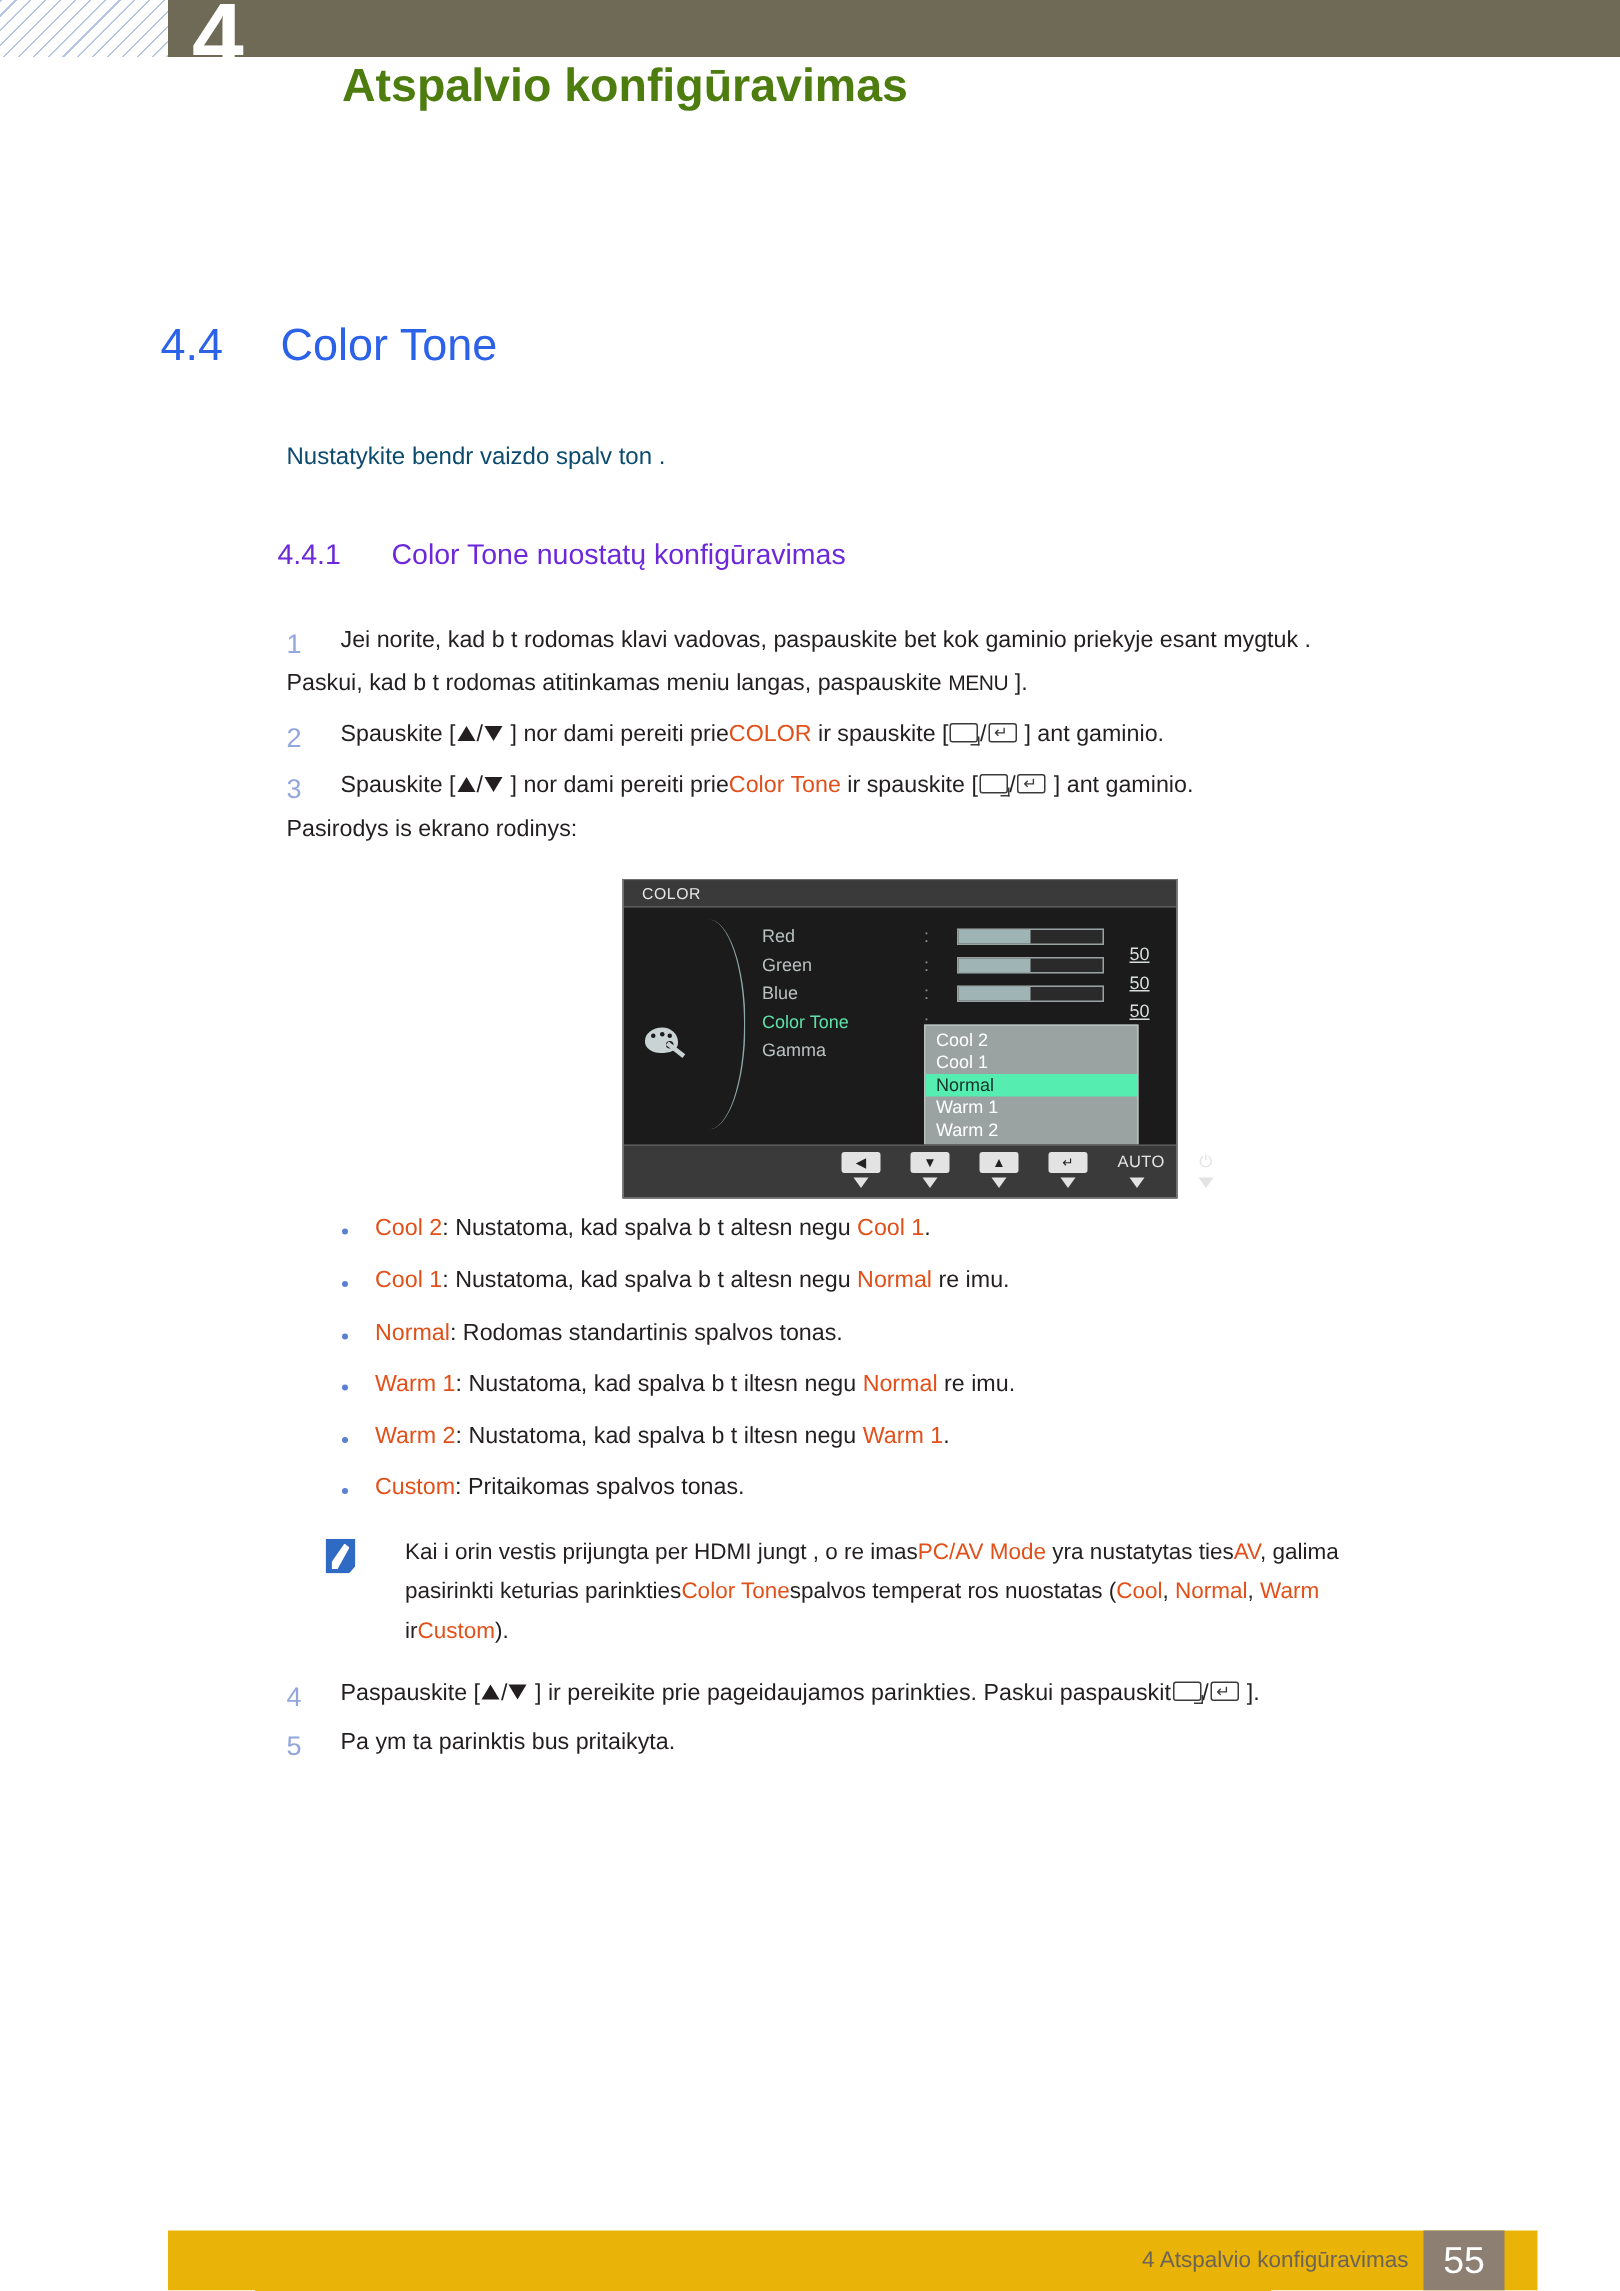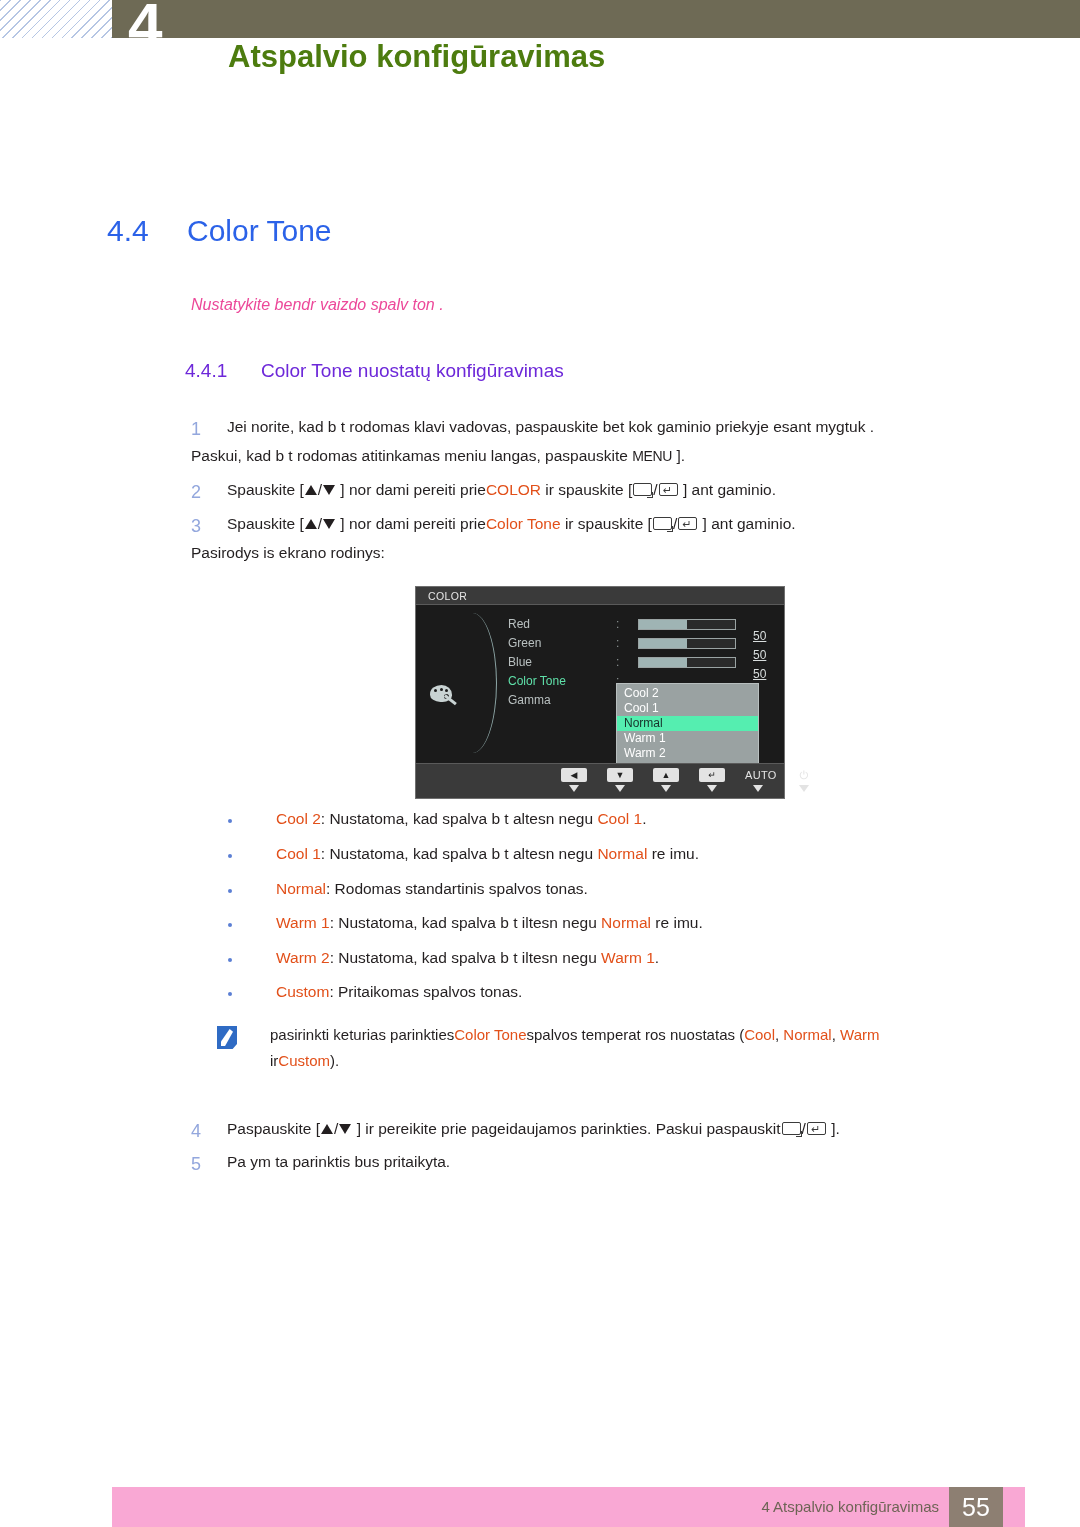--- a/index.html
+++ b/index.html
@@ -61,23 +61,22 @@
     font-size: 30px;
     color: #2b62e8;
     white-space: nowrap;
   }
   .h2 .num { display: inline-block; width: 80px; }
 
   .lead {
     position: absolute;
     left: 191px; top: 296px;
     font-size: 16px;
-    color: #ec4899;
-    white-space: nowrap;
-    font-style: italic;
+    color: #0c4a6e;
+    white-space: nowrap;
   }
 
   .h3 {
     position: absolute;
     left: 185px; top: 360px;
     font-size: 19px;
     color: #6d28d9;
     white-space: nowrap;
   }
   .h3 .num { display: inline-block; width: 76px; }
@@ -338,21 +337,21 @@
     color: #231f20;
     white-space: nowrap;
   }
   .bullet .dot {
     position: absolute;
     left: 0; top: 9px;
     width: 4px; height: 4px;
     border-radius: 50%;
     background: #5b7fd4;
   }
-  .bullet .btext { margin-left: 48px; }
+  .bullet .btext { margin-left: 22px; }
 
   
   .note {
     position: absolute;
     left: 215px; top: 1022px;
     width: 800px;
   }
   .note-icon {
     position: absolute;
     left: 0; top: 4px;
@@ -378,21 +377,21 @@
     color: #231f20;
     line-height: 1.75;
   }
   .note-body div { white-space: nowrap; }
 
   
   .footer-bar {
     position: absolute;
     left: 112px; top: 1487px;
     width: 913px; height: 40px;
-    background: #f9a8d4;
+    background: #eab308;
   }
   .footer-text {
     position: absolute;
     right: 86px; top: 11px;
     font-size: 15px;
     color: #6d6455;
     white-space: nowrap;
   }
   .footer-page {
     position: absolute;
@@ -563,20 +562,21 @@
   <span class="dot"></span>
   <span class="btext"><span class="orange">Custom</span><span>: Pritaikomas spalvos tonas.</span></span>
 </div>
 
 <div class="note">
   <div class="note-icon">
     <div class="pg"></div>
     <div class="sh"></div>
   </div>
   <div class="note-body">
+    <div><span>Kai i orin   vestis prijungta per HDMI jungt , o re imas</span><span class="orange">PC/AV Mode</span><span> yra nustatytas ties</span><span class="orange">AV</span><span>, galima</span></div>
     <div><span>pasirinkti keturias parinkties</span><span class="orange">Color Tone</span><span>spalvos temperat ros nuostatas (</span><span class="orange">Cool</span><span>, </span><span class="orange">Normal</span><span>, </span><span class="orange">Warm</span></div>
     <div><span>ir</span><span class="orange">Custom</span><span>).</span></div>
   </div>
 </div>
 
 <div class="step" style="left:191px; top:1114px;">
   <span class="sn">4</span>
   <span class="sbody"><span>Paspauskite [</span><span class="tri-up"></span><span>/</span><span class="tri-dn"></span><span> ] ir pereikite prie pageidaujamos parinkties. Paskui paspauskit</span><span class="key-rect"></span><span>/</span><span class="key-enter"><span class="arr">↵</span></span><span>   ].</span></span>
 </div>
 

